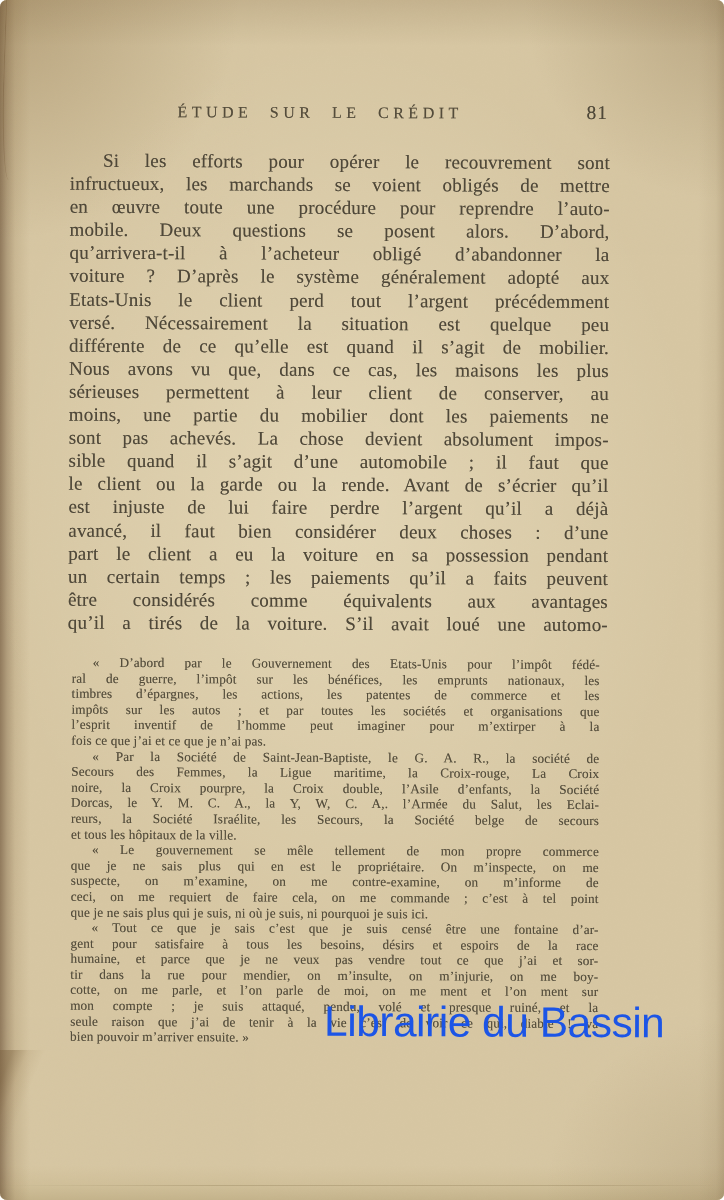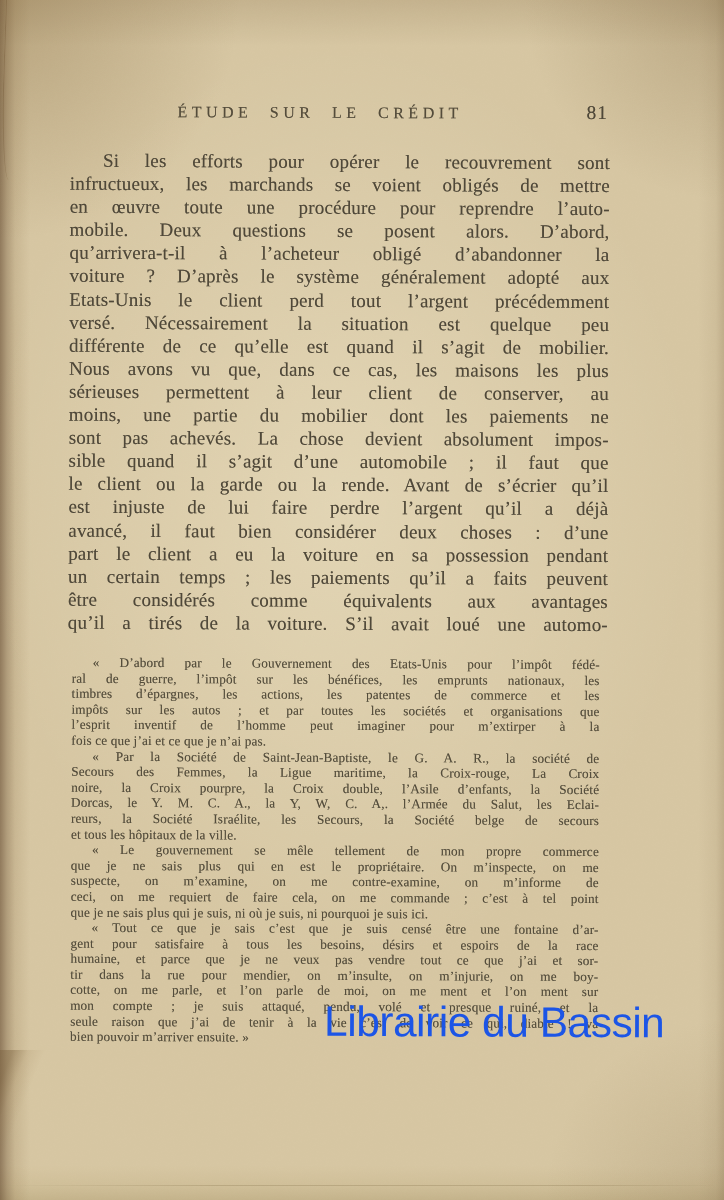--- a/index.html
+++ b/index.html
@@ -2,20 +2,21 @@
 <html><head>
 <meta charset="utf-8">
 <style>
   html,body{margin:0;padding:0;}
   .stage{
     position:relative;
     width:724px;height:1200px;
     overflow:hidden;
     background:#d5c4a0;
     font-family:"Liberation Serif", serif;
+    border-radius:7px;
   }
   
   .paper{
     position:absolute;inset:0;
     background:
       radial-gradient(ellipse 70% 55% at 47% 42%, rgba(255,248,224,0.30), rgba(255,248,224,0) 70%),
       radial-gradient(circle at 0% 0%, rgba(130,103,62,0.38), rgba(130,103,62,0) 240px),
       radial-gradient(circle at 100% 0%, rgba(120,95,58,0.30), rgba(120,95,58,0) 200px),
       radial-gradient(circle at 100% 100%, rgba(120,95,58,0.18), rgba(120,95,58,0) 180px),
       linear-gradient(90deg, rgba(86,58,34,0.55) 0px, rgba(96,68,40,0.32) 7px, rgba(130,100,62,0.16) 15px, rgba(130,100,62,0) 30px),

